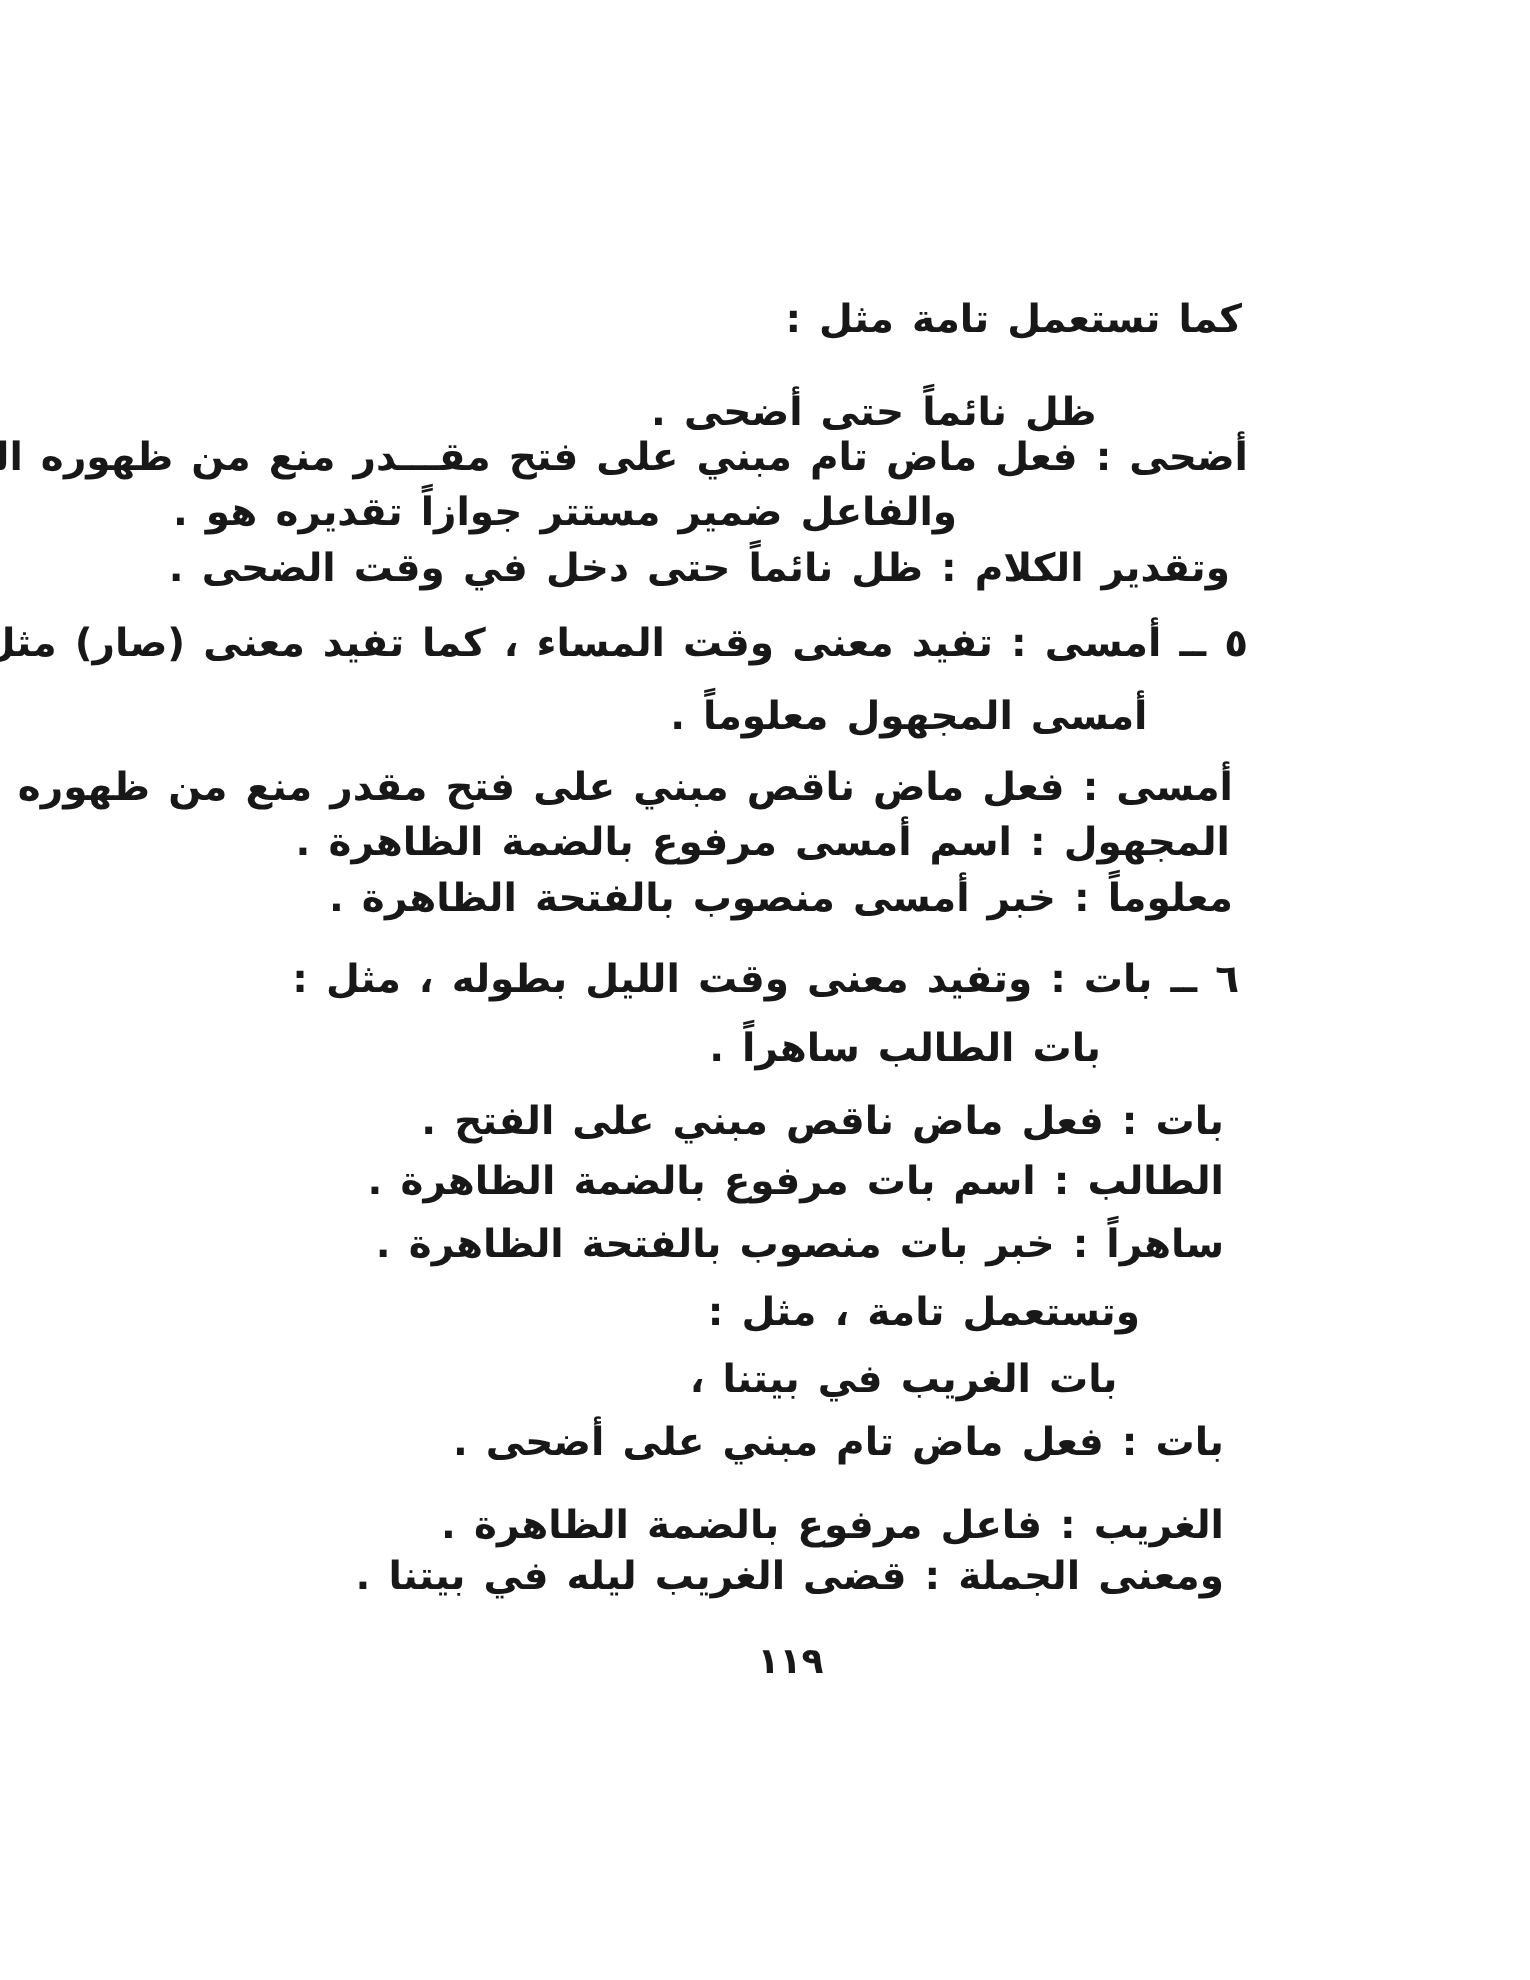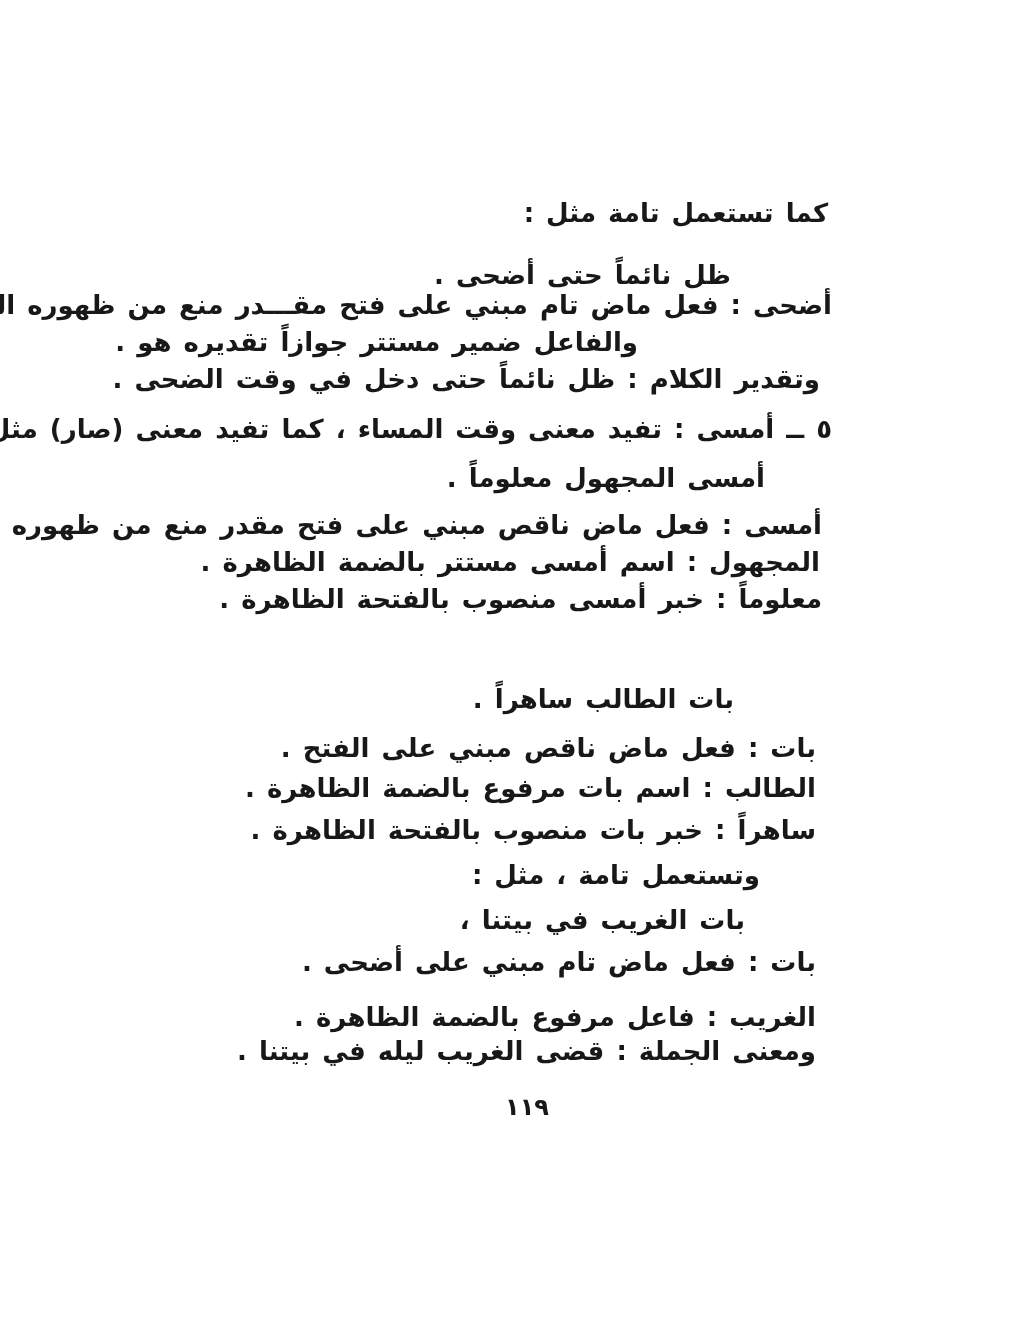--- a/index.html
+++ b/index.html
@@ -62,22 +62,23 @@
 
 <div class="page">
   <div class="line l0">كما تستعمل تامة مثل :</div>
   <div class="line l1">ظل نائماً حتى أضحى .</div>
   <div class="line l2">أضحى : فعل ماض تام مبني على فتح مقـــدر منع من ظهوره التعذر ،</div>
   <div class="line l3">والفاعل ضمير مستتر جوازاً تقديره هو .</div>
   <div class="line l4">وتقدير الكلام : ظل نائماً حتى دخل في وقت الضحى .</div>
   <div class="line l5">٥ ــ أمسى : تفيد معنى وقت المساء ، كما تفيد معنى (صار) مثل :</div>
   <div class="line l6">أمسى المجهول معلوماً .</div>
   <div class="line l7">أمسى : فعل ماض ناقص مبني على فتح مقدر منع من ظهوره التعذر .</div>
-  <div class="line l8">المجهول : اسم أمسى مستتر بالضمة الظاهرة .</div>
+  <div class="line l8">المجهول : اسم أمسى مرفوع بالضمة الظاهرة .</div>
   <div class="line l9">معلوماً : خبر أمسى منصوب بالفتحة الظاهرة .</div>
+  <div class="line l10">٦ ــ بات : وتفيد معنى وقت الليل بطوله ، مثل :</div>
   <div class="line l11">بات الطالب ساهراً .</div>
   <div class="line l12">بات : فعل ماض ناقص مبني على الفتح .</div>
   <div class="line l14">ساهراً : خبر بات منصوب بالفتحة الظاهرة .</div>
   <div class="line l13">الطالب : اسم بات مرفوع بالضمة الظاهرة .</div>
   <div class="line l15">وتستعمل تامة ، مثل :</div>
   <div class="line l16">بات الغريب في بيتنا ،</div>
   <div class="line l17">بات : فعل ماض تام مبني على أضحى .</div>
   <div class="line l18">الغريب : فاعل مرفوع بالضمة الظاهرة .</div>
   <div class="line l19">ومعنى الجملة : قضى الغريب ليله في بيتنا .</div>
   <div class="page-number">١١٩</div>

